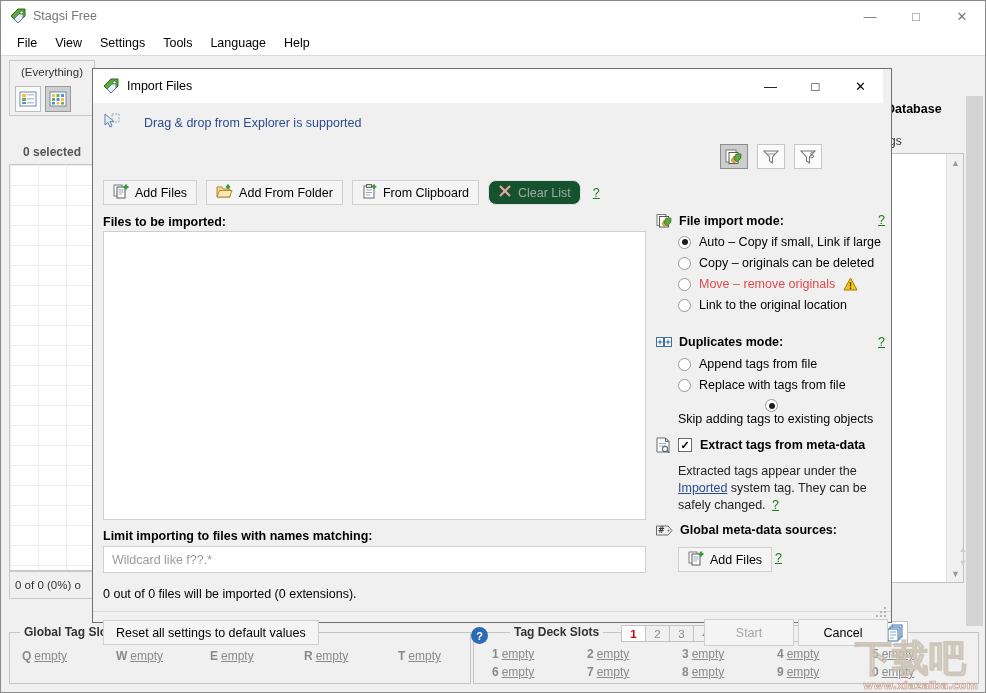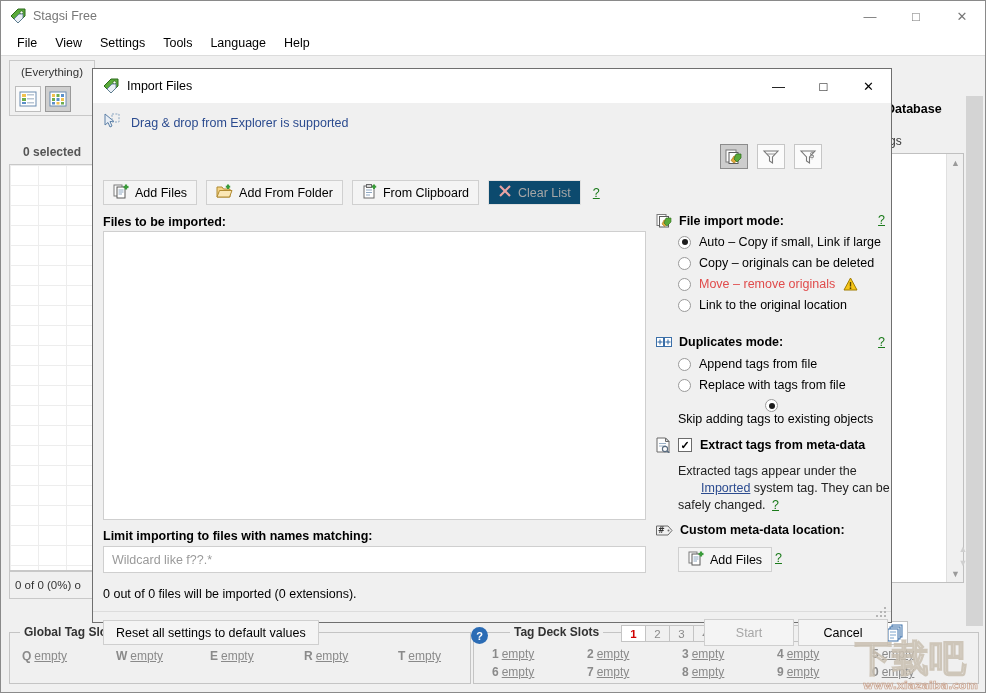--- a/index.html
+++ b/index.html
@@ -151,53 +151,53 @@
     display: flex; align-items: center; justify-content: center;
   }
 
   
   .dialog {
     position: absolute; left: 92px; top: 68px; width: 800px; height: 555px;
     background: #f0f0f0; border: 1px solid #6f6f6f;
     box-shadow: 0 0 0 0 rgba(0,0,0,0);
   }
   .dlg-titlebar {
-    position: absolute; left: 0; top: 0; right: 0; height: 34px;
+    position: absolute; left: 0; top: 0; right: 8px; height: 34px;
     background: #ffffff; display: flex; align-items: center;
   }
   .dlg-title-icon { margin-left: 10px; margin-right: 8px; display: flex; }
   .dlg-title-text { font-size: 12.5px; color: #000; }
   .dlg-win-btns { position: absolute; right: 0; top: 0; height: 34px; display: flex; }
   .dlg-win-btn {
     width: 45px; height: 34px; display: flex; align-items: center; justify-content: center;
     color: #000; font-size: 13px;
   }
 
   .dlg-body { position: absolute; left: 0; top: 34px; right: 0; bottom: 0; background: #f0f0f0; }
 
   .dragdrop-row {
     position: absolute; left: 10px; top: 10px; display: flex; align-items: center;
   }
-  .dragdrop-text { color: #2b4b8f; font-size: 12.5px; margin-left: 11px; }
+  .dragdrop-text { color: #2b4b8f; font-size: 12.5px; margin-left: 24px; }
 
   .toolbar-toggles { position: absolute; left: 627px; top: 41px; display: flex; gap: 9px; }
   .tgl-btn {
     width: 28px; height: 25px; border: 1px solid #c6c6c6; background: #fbfbfb;
     display: flex; align-items: center; justify-content: center;
   }
   .tgl-btn.active { background: #cdcdcd; border-color: #8c8c8c; }
 
   .btn-row { position: absolute; left: 10px; top: 77px; display: flex; align-items: center; }
   .tb-btn {
     height: 25px; border: 1px solid #d0d0d0; background: #f4f4f4;
     display: flex; align-items: center; padding: 0 9px; margin-right: 9px;
     font-size: 12.5px; color: #000;
   }
   .tb-btn .lbl { margin-left: 6px; }
-  .tb-btn.disabled { color: #a6a6a6; border-color: #e0e0e0; background: #0c4a6e; }
+  .tb-btn.disabled { color: #a6a6a6; border-color: #e0e0e0; background: #14532d; border-radius: 8px; }
   .qmark { color: #1a7a1a; font-size: 12.5px; text-decoration: underline; margin-left: 3px; }
 
   .section-label {
     position: absolute; font-size: 12.5px; font-weight: bold; color: #000;
   }
   .files-label { left: 10px; top: 112px; }
   .files-box {
     position: absolute; left: 10px; top: 128px; width: 543px; height: 289px;
     background: #ffffff; border: 1px solid #cfcfcf;
   }
@@ -256,21 +256,21 @@
     font-size: 12.5px; font-weight: bold; color: #000;
   }
   .chkbox {
     width: 14px; height: 14px; border: 1px solid #6b6b6b; background: #fff;
     margin-right: 8px; display: inline-flex; align-items: center; justify-content: center; flex: none;
     font-size: 11px; color: #000;
   }
   .note-text {
     position: absolute; font-size: 12.5px; color: #222; line-height: 17px; width: 220px;
   }
-  .note-link { color: #2b4b8f; text-decoration: underline; margin-left: 23px; }
+  .note-link { color: #2b4b8f; text-decoration: underline; }
   .addfiles2 {
     position: absolute; height: 25px; border: 1px solid #d0d0d0; background: #f4f4f4;
     display: flex; align-items: center; padding: 0 9px; font-size: 12.5px;
   }
   .spinner {
     position: absolute; left: 306px; top: 437px; width: 18px; height: 32px;
     display: flex; flex-direction: column; align-items: center; justify-content: center;
     color: #cfcfcf; font-size: 9px; line-height: 14px;
   }
   .resize-grip {
@@ -671,21 +671,21 @@
         </div>
 
         <div class="rc-head" style="left:8px; top:420px;">
           <span class="hi">
             <svg width="17" height="13" viewBox="0 0 17 13">
               <path d="M0.5 2 L12 2 L16 6.5 L12 11 L0.5 11 Z" fill="#f0f0f0" stroke="#6a6a6a"></path>
               <text x="2" y="9" font-size="8" fill="#333" font-family="DejaVu Sans">#</text>
               <circle cx="12.5" cy="6.5" r="1" fill="#6a6a6a"></circle>
             </svg>
           </span>
-          <span>Custom meta-data location:</span>
+          <span>Global meta-data sources:</span>
         </div>
         <div class="addfiles2" style="left:30px; top:444px;">
           <span>
             <svg width="16" height="15" viewBox="0 0 16 15">
               <rect x="1" y="1" width="8" height="11" fill="#fdfdfd" stroke="#7b7b7b"></rect>
               <rect x="4" y="3" width="8" height="11" fill="#fff" stroke="#5b5b5b"></rect>
               <line x1="5.5" y1="6" x2="10.5" y2="6" stroke="#8fa8c2"></line>
               <line x1="5.5" y1="8" x2="10.5" y2="8" stroke="#8fa8c2"></line>
               <line x1="5.5" y1="10" x2="9" y2="10" stroke="#8fa8c2"></line>
               <line x1="13" y1="0.5" x2="13" y2="5.5" stroke="#3a9b3a" stroke-width="2.2"></line>

